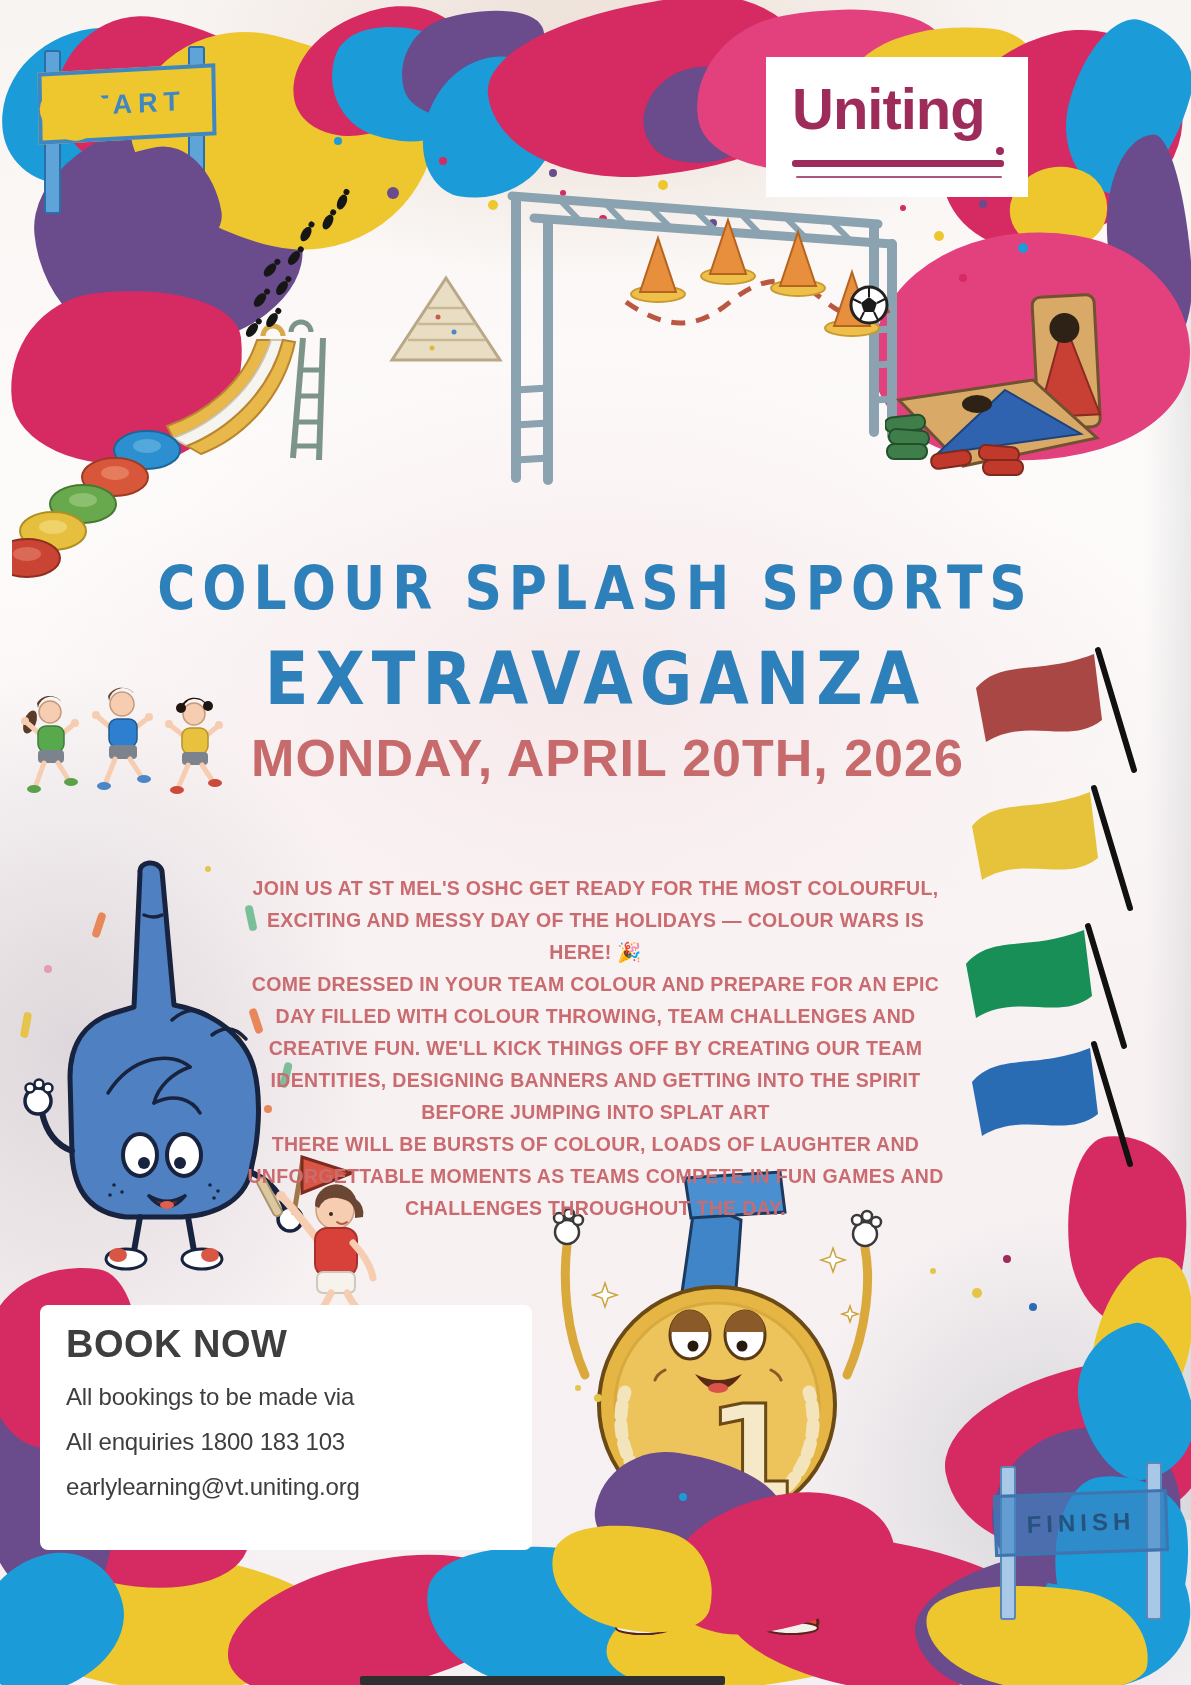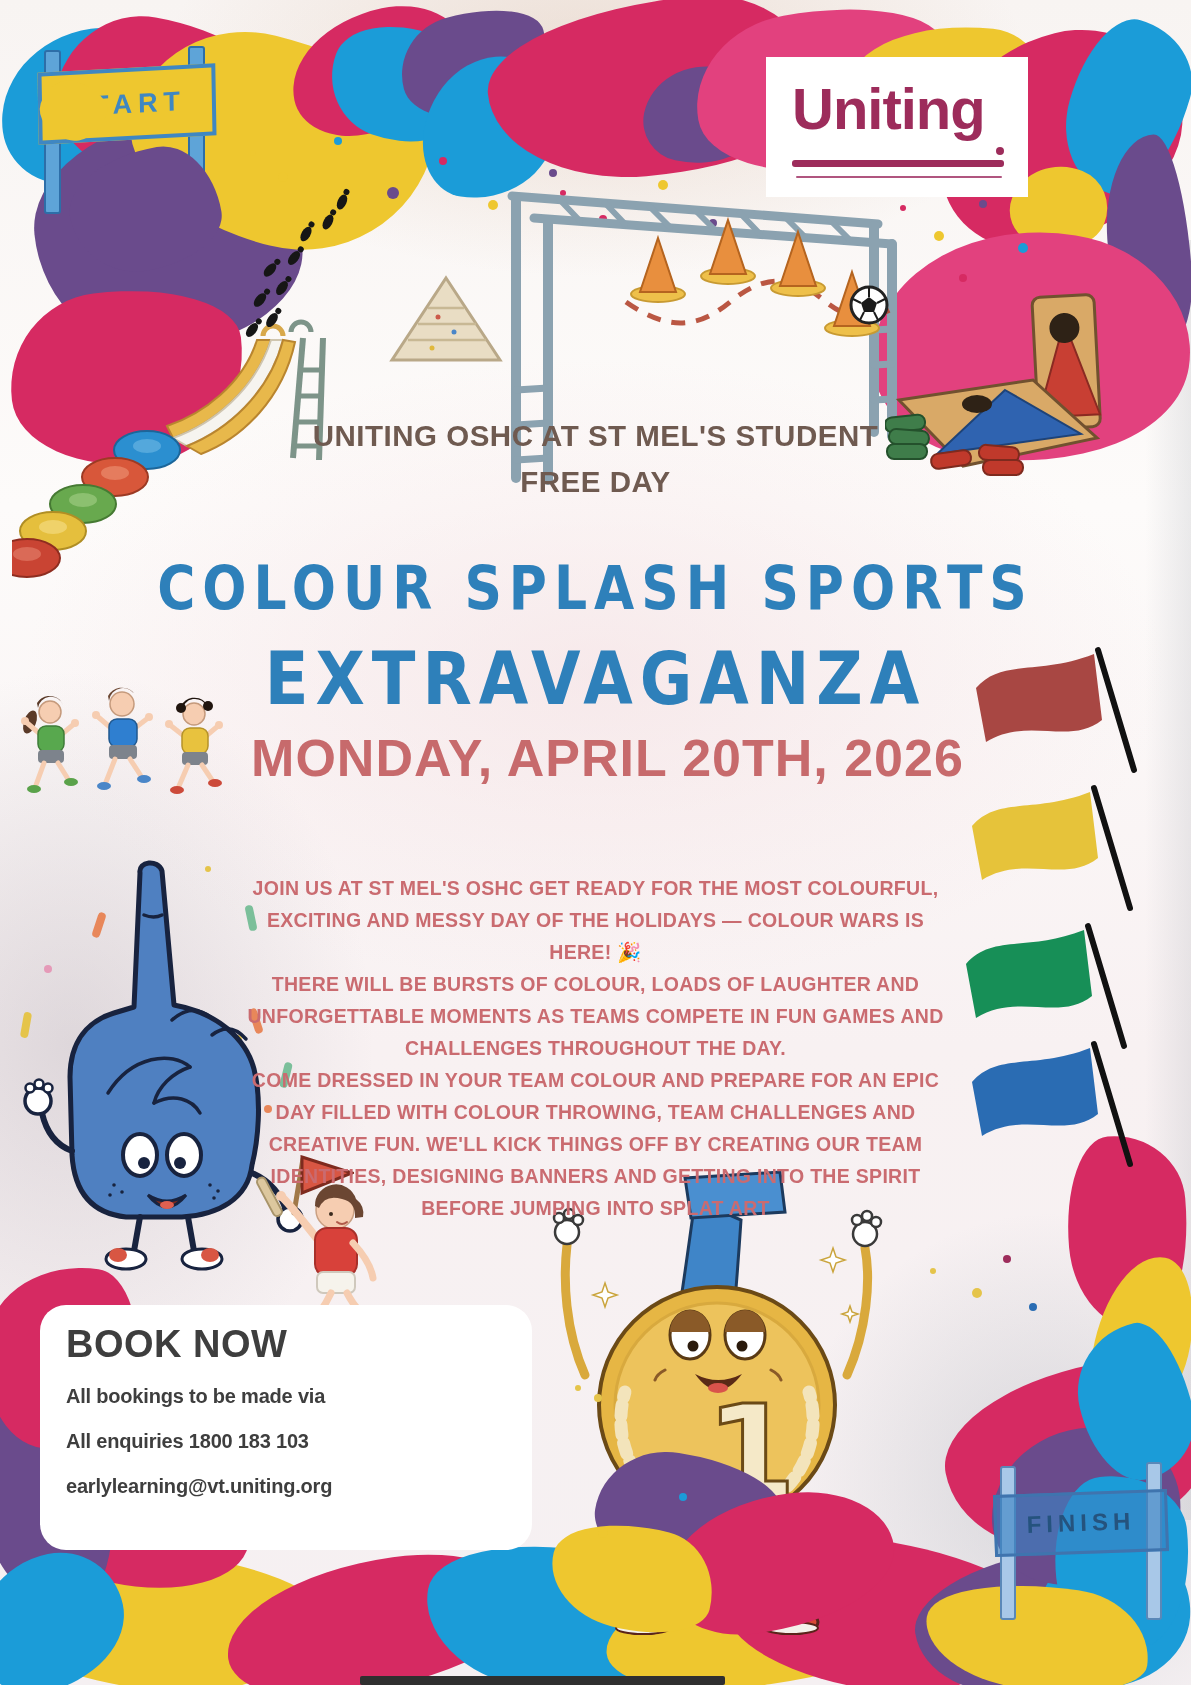--- a/index.html
+++ b/index.html
@@ -50,23 +50,23 @@
 
   .banner{position:absolute;z-index:2;}
   .post{position:absolute;background:#5ea4d8;border:2px solid #2d6ea8;border-radius:3px;}
   .banner.finish .post{background:#a8c8e8;border-color:#5a88b8;}
   .cloth{position:absolute;display:flex;align-items:center;justify-content:center;}
   .banner.start .cloth{left:2px;top:28px;width:170px;height:64px;background:#eec72f;border:4px solid #3f87c2;transform:rotate(-3deg) skewX(-2deg);}
   .banner.start .cloth span{font-size:27px;font-weight:800;color:#3f87c2;letter-spacing:6px;}
   .banner.finish .cloth{left:6px;top:44px;width:168px;height:56px;background:rgba(58,130,196,.62);border:3px solid #3f74ae;transform:rotate(-2deg);}
   .banner.finish .cloth span{font-size:24px;font-weight:800;color:#25537e;letter-spacing:5px;}
 
-  .book-box{position:absolute;left:40px;top:1305px;width:492px;height:245px;background:#ffffff;border-radius:26px;z-index:5;padding:18px 10px 8px 26px;box-sizing:border-box;}
+  .book-box{position:absolute;left:40px;top:1305px;width:492px;height:245px;background:#ffffff;border-radius:8px;z-index:5;padding:18px 10px 8px 26px;box-sizing:border-box;}
   .book-heading{font-size:38px;font-weight:800;color:#3e3e3e;letter-spacing:.5px;margin:0 0 8px 0;}
-  .bk-line{font-size:20px;font-weight:700;color:#3e3e3e;line-height:45px;white-space:nowrap;letter-spacing:-.2px;}
+  .bk-line{font-size:24px;font-weight:400;color:#3e3e3e;line-height:45px;white-space:nowrap;letter-spacing:-.2px;}
 
   svg{display:block;}
   .fig{position:absolute;z-index:2;}
   .scan-bar{position:absolute;left:360px;top:1676px;width:365px;height:9px;background:#2f2f2f;border-radius:2px;z-index:7;}
 </style>
 </head>
 <body>
 
 <div class="page">
 
@@ -272,28 +272,27 @@
     </g>
   </svg>
 
   <div class="logo-box">
     <div class="logo-word">Uniting</div>
     <div class="logo-dot"></div>
     <div class="logo-bar1"></div>
     <div class="logo-bar2"></div>
   </div>
 
-  <div class="heading">UNITING OSHC AT ST MEL'S STUDENT FREE DAY</div>
   <div class="title l1"><span>COLOUR SPLASH SPORTS</span></div>
   <div class="title l2"><span>EXTRAVAGANZA</span></div>
   <div class="sched date">MONDAY, APRIL 20TH, 2026</div>
   <div class="bodytext">
     <p>JOIN US AT ST MEL'S OSHC GET READY FOR THE MOST COLOURFUL, EXCITING AND MESSY DAY OF THE HOLIDAYS — COLOUR WARS IS HERE! 🎉</p>
+    <p>COME DRESSED IN YOUR TEAM COLOUR AND PREPARE FOR AN EPIC DAY FILLED WITH COLOUR THROWING, TEAM CHALLENGES AND CREATIVE FUN. WE'LL KICK THINGS OFF BY CREATING OUR TEAM IDENTITIES, DESIGNING BANNERS AND GETTING INTO THE SPIRIT BEFORE JUMPING INTO SPLAT ART</p>
     <p>THERE WILL BE BURSTS OF COLOUR, LOADS OF LAUGHTER AND UNFORGETTABLE MOMENTS AS TEAMS COMPETE IN FUN GAMES AND CHALLENGES THROUGHOUT THE DAY.</p>
-    <p>COME DRESSED IN YOUR TEAM COLOUR AND PREPARE FOR AN EPIC DAY FILLED WITH COLOUR THROWING, TEAM CHALLENGES AND CREATIVE FUN. WE'LL KICK THINGS OFF BY CREATING OUR TEAM IDENTITIES, DESIGNING BANNERS AND GETTING INTO THE SPIRIT BEFORE JUMPING INTO SPLAT ART</p>
   </div>
 
   <svg class="fig" style="left:966px;top:642px;" width="175" height="150" viewBox="0 0 175 150">
     <line x1="132" y1="8" x2="168" y2="128" stroke="#111111" stroke-width="6" stroke-linecap="round"></line>
     <path d="M10,46 C36,16 72,34 128,12 L136,78 C104,104 62,74 20,100 Z" fill="#a84743"></path>
   </svg>
   <svg class="fig" style="left:962px;top:780px;" width="175" height="150" viewBox="0 0 175 150">
     <line x1="132" y1="8" x2="168" y2="128" stroke="#111111" stroke-width="6" stroke-linecap="round"></line>
     <path d="M10,46 C36,16 72,34 128,12 L136,78 C104,104 62,74 20,100 Z" fill="#e6c33a"></path>
   </svg>

